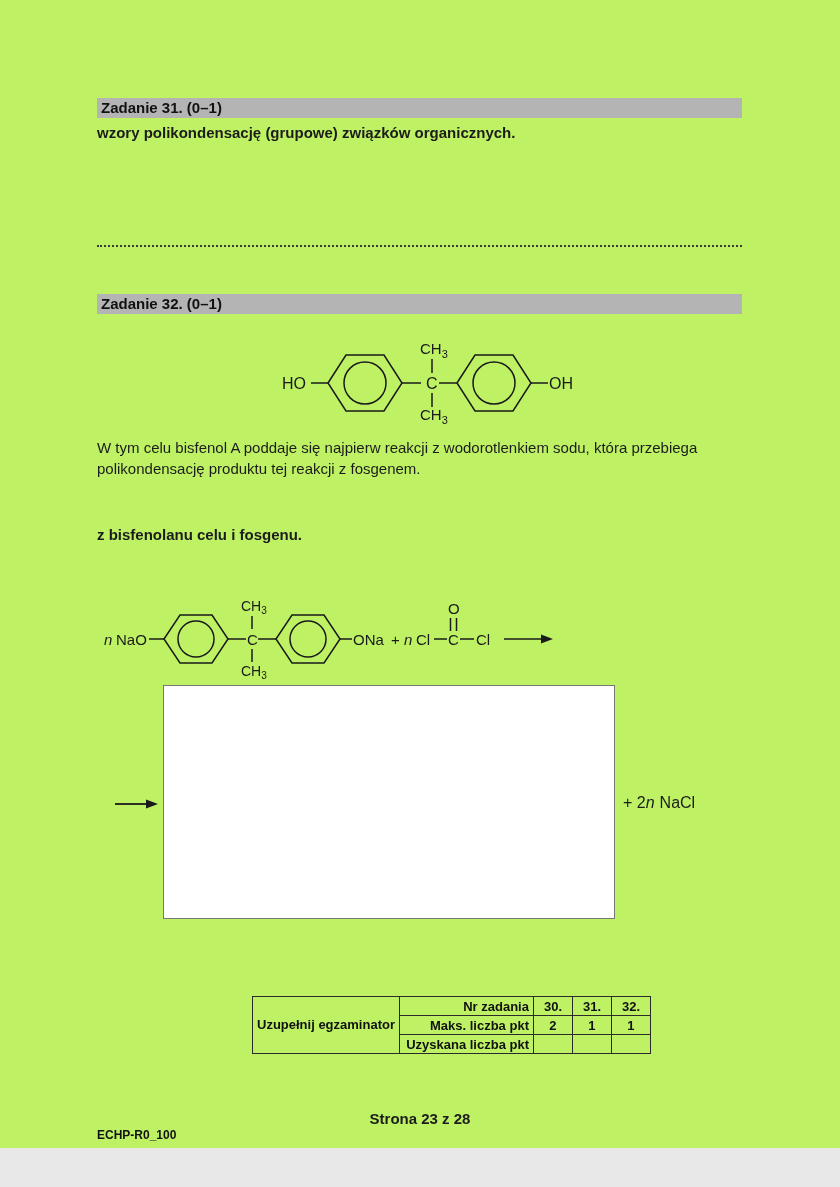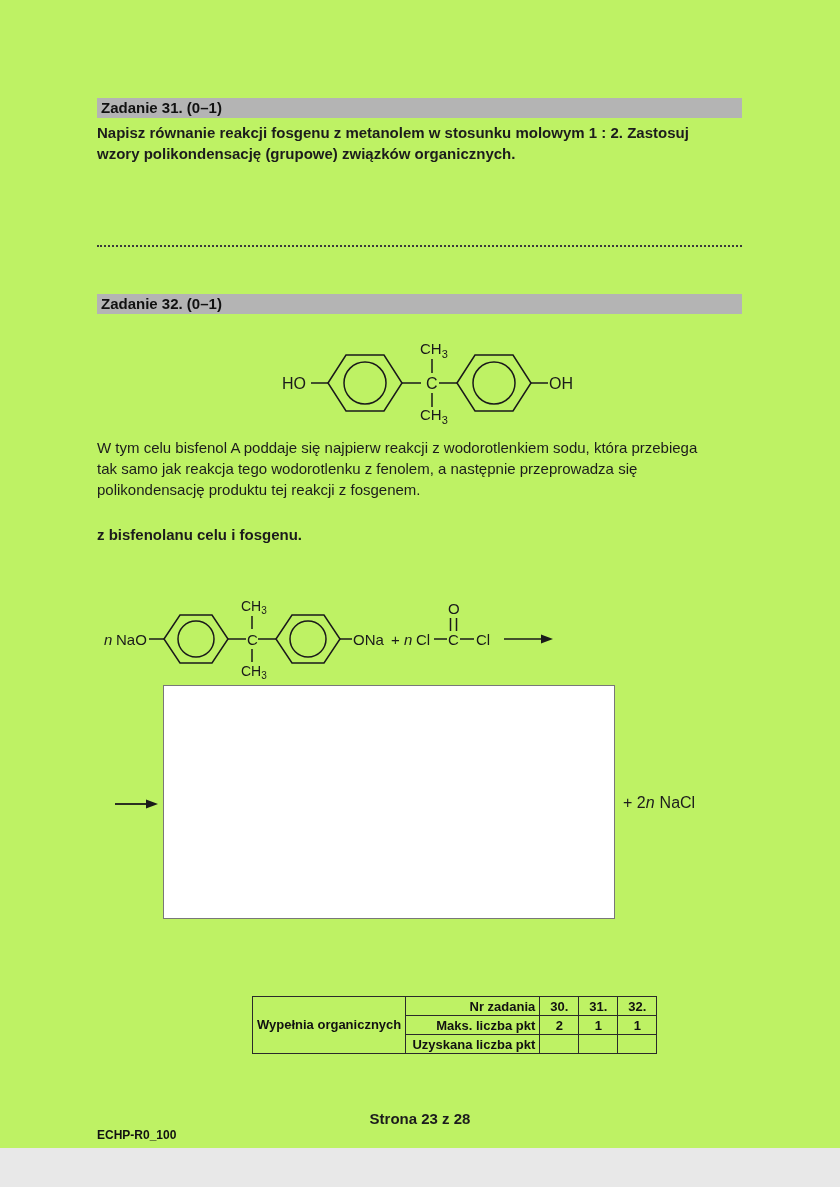--- a/index.html
+++ b/index.html
@@ -47,21 +47,20 @@
 </style>
 </head>
 <body>
 
 <div class="page">
 
   <div class="abs task-bar" style="top:98px;">
     <span>Zadanie 31. (0–1)</span>
   </div>
   <div class="abs para bold" style="top:122px;">
-    <div>Napisz równanie reakcji fosgenu z metanolem w stosunku molowym 1 : 2. Zastosuj</div>
     <div>wzory polikondensację (grupowe) związków organicznych.</div>
   </div>
   <div class="abs dotted-line" style="top:235px;"></div>
 
   <div class="abs task-bar" style="top:294px;">
     <span>Zadanie 32. (0–1)</span>
   </div>
 
   <svg class="abs" style="left:280px;top:340px;" width="296" height="86" viewBox="0 0 296 86">
     <text x="2" y="49" font-size="16">HO</text>
@@ -80,21 +79,20 @@
     <g>
       <polygon class="chem-line" points="177,43 195,15 233,15 251,43 233,71 195,71"></polygon>
       <circle class="chem-line" cx="214" cy="43" r="21"></circle>
     </g>
     <line class="chem-line" x1="251" y1="43" x2="268" y2="43"></line>
     <text x="269" y="49" font-size="16">OH</text>
   </svg>
 
   <div class="abs para" style="top:437px;">
     <div>W tym celu bisfenol A poddaje się najpierw reakcji z wodorotlenkiem sodu, która przebiega</div>
-    <div>tak samo jak reakcja tego wodorotlenku z fenolem, a następnie przeprowadza się</div>
     <div>polikondensację produktu tej reakcji z fosgenem.</div>
   </div>
 
   <div class="abs para bold" style="top:524px;">
     <div>z bisfenolanu celu i fosgenu.</div>
   </div>
 
   <svg class="abs" style="left:100px;top:596px;" width="460" height="88" viewBox="0 0 460 88">
     <text x="4" y="49" font-size="15" font-style="italic">n</text>
     <text x="16" y="49" font-size="15">NaO</text>
@@ -143,21 +141,21 @@
 
   <div class="abs nacl-label">
     <span>+ 2</span>
     <span class="italic">n</span>
     <span class="salt">NaCl</span>
   </div>
 
   <table class="abs examiner">
     <tbody>
       <tr>
-        <td class="left-head" rowspan="3">Wypełnia organicznych</td>
+        <td class="left-head" rowspan="3">Uzupełnij egzaminator</td>
         <td class="row-label">Nr zadania</td>
         <td class="num">30.</td>
         <td class="num">31.</td>
         <td class="num">32.</td>
       </tr>
       <tr>
         <td class="row-label">Maks. liczba pkt</td>
         <td class="num">2</td>
         <td class="num">1</td>
         <td class="num">1</td>

